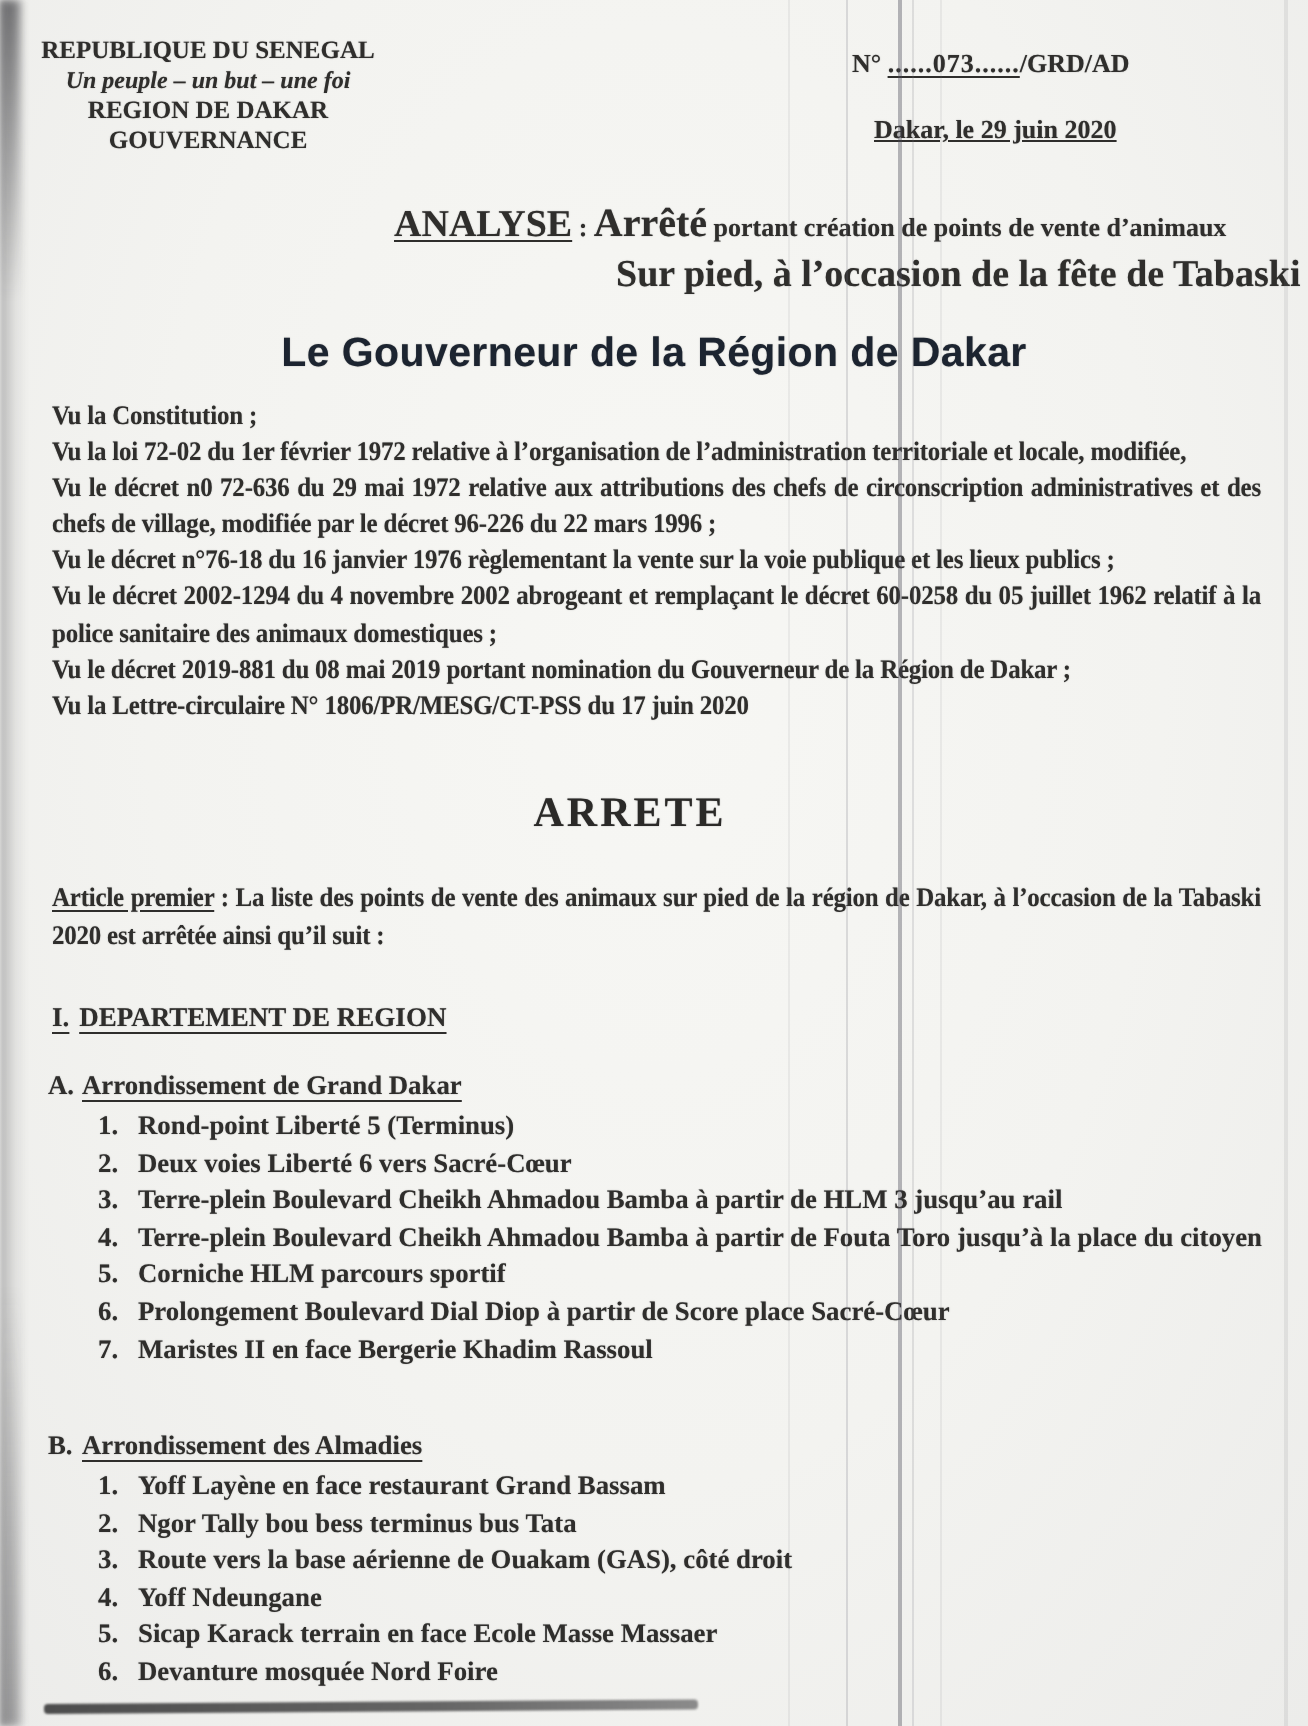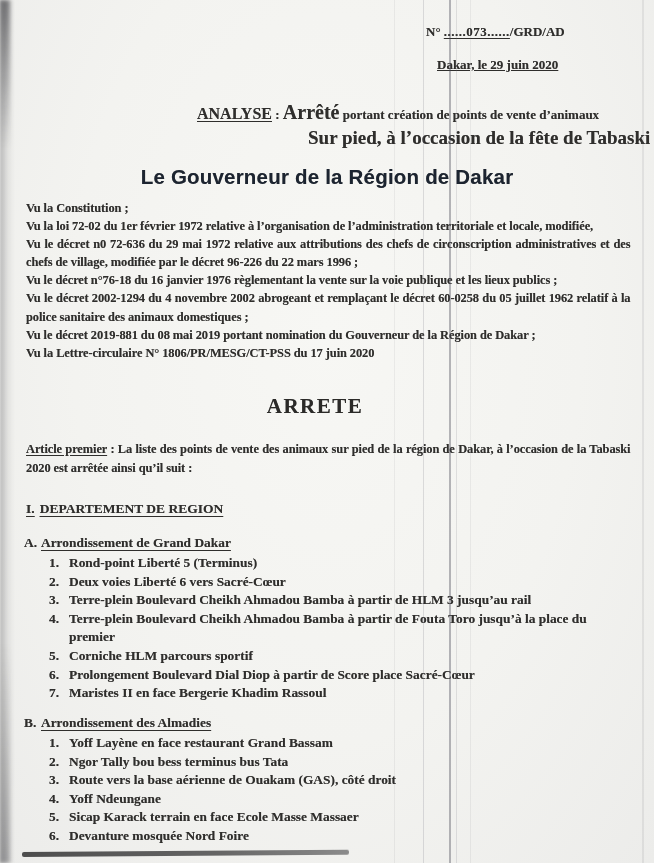--- a/index.html
+++ b/index.html
@@ -38,21 +38,21 @@
   
   .letterhead{position:absolute;left:20px;top:18px;width:168px;text-align:center;
     font-weight:700;font-size:12.5px;line-height:15px;}
   .lh-motto{font-style:italic;font-weight:600;font-size:12px;}
   
   .reference{position:absolute;left:426px;top:24px;font-weight:700;font-size:13px;}
   .ref-num{text-decoration:underline;text-underline-offset:2px;letter-spacing:.5px;}
   .ref-date{margin-top:17px;margin-left:11px;text-decoration:underline;}
   
   .subject-l1{position:absolute;left:197px;top:101px;font-weight:700;font-size:13px;white-space:nowrap;}
-  .sub-label{font-size:16px;text-decoration:underline;text-underline-offset:2px;}
+  .sub-label{font-size:19px;text-decoration:underline;text-underline-offset:2px;}
   .sub-key{font-size:20px;margin-top:15px;}
   .subject-l2{position:absolute;left:308px;top:127px;font-weight:700;font-size:19px;white-space:nowrap;}
   
   .doc-title{position:absolute;left:0;top:165px;width:100%;margin:0;text-align:center;
     font-family:"Liberation Sans","DejaVu Sans",sans-serif;
     font-size:20.5px;font-weight:700;color:#1c2430;letter-spacing:.2px;}
   
   .visas{position:absolute;left:26px;top:199px;width:650px;
     transform:scaleX(.93);transform-origin:left top;
     font-size:13.4px;line-height:18.1px;font-weight:700;
@@ -78,20 +78,26 @@
   .arr-title{text-decoration:underline;text-underline-offset:2.5px;}
   ol.points{list-style:none;margin:2px 0 0 0;padding:0 0 0 25px;counter-reset:n;line-height:18.6px;}
   ol.points li{counter-increment:n;display:flex;}
   ol.points li::before{content:counter(n) ".";min-width:13px;margin-right:7px;flex-shrink:0;}
 </style>
 </head>
 <body>
 
 <div class="page">
 
+  <header class="letterhead">
+    <div>REPUBLIQUE DU SENEGAL</div>
+    <div class="lh-motto">Un peuple – un but – une foi</div>
+    <div>REGION DE DAKAR</div>
+    <div>GOUVERNANCE</div>
+  </header>
 
   <div class="reference">
     <div><span>N° </span><span class="ref-num">......073......</span><span>/GRD/AD</span></div>
     <div class="ref-date">Dakar, le 29 juin 2020</div>
   </div>
 
   <div class="subject-l1"><span class="sub-label">ANALYSE</span><span> : </span><span class="sub-key">Arrêté</span><span> portant création de points de vente d’animaux</span></div>
   <div class="subject-l2">Sur pied, à l’occasion de la fête de Tabaski 2020</div>
 
   <h1 class="doc-title">Le Gouverneur de la Région de Dakar</h1>
@@ -118,21 +124,21 @@
       <li>
           <span>Rond-point Liberté 5 (Terminus)</span>
         </li>
       <li>
           <span>Deux voies Liberté 6 vers Sacré-Cœur</span>
         </li>
       <li>
           <span>Terre-plein Boulevard Cheikh Ahmadou Bamba à partir de HLM 3 jusqu’au rail</span>
         </li>
       <li>
-          <span>Terre-plein Boulevard Cheikh Ahmadou Bamba à partir de Fouta Toro jusqu’à la place du premier</span>
+          <span>Terre-plein Boulevard Cheikh Ahmadou Bamba à partir de Fouta Toro jusqu’à la place du citoyen</span>
         </li>
       <li>
           <span>Corniche HLM parcours sportif</span>
         </li>
       <li>
           <span>Prolongement Boulevard Dial Diop à partir de Score place Sacré-Cœur</span>
         </li>
       <li>
           <span>Maristes II en face Bergerie Khadim Rassoul</span>
         </li>

